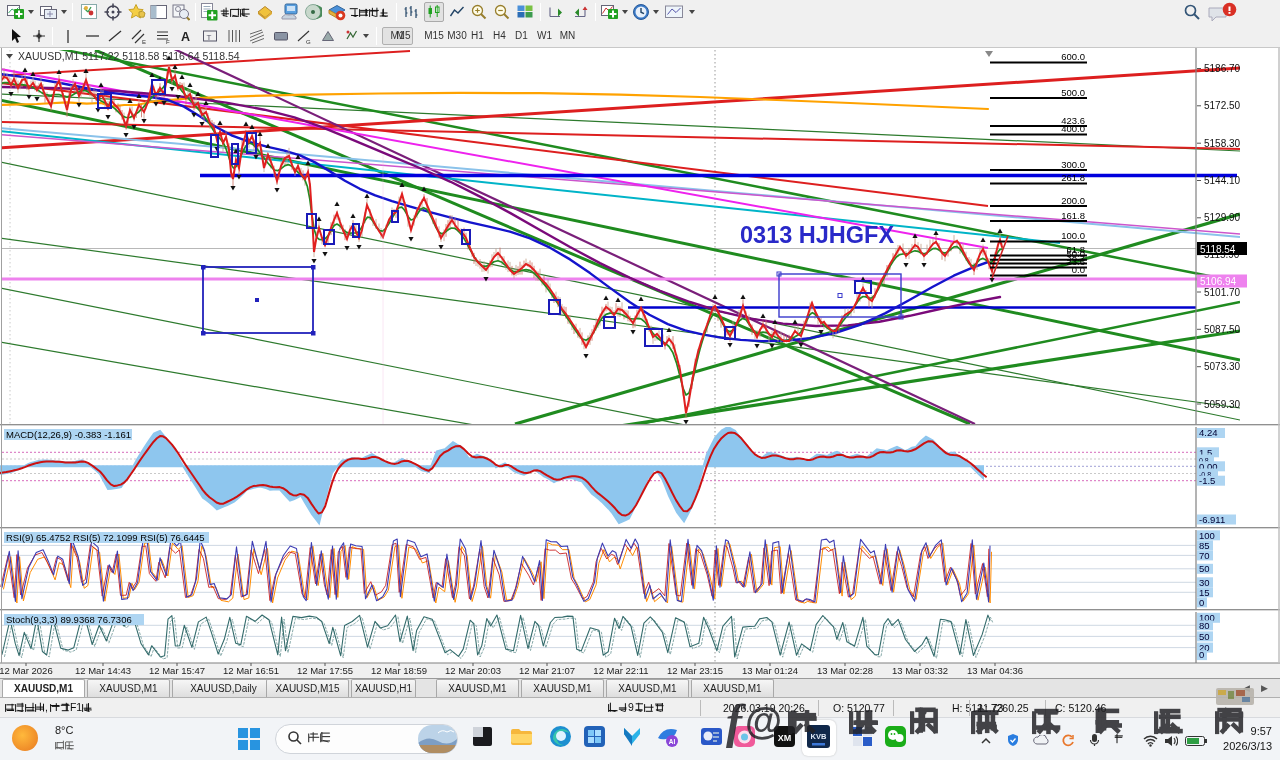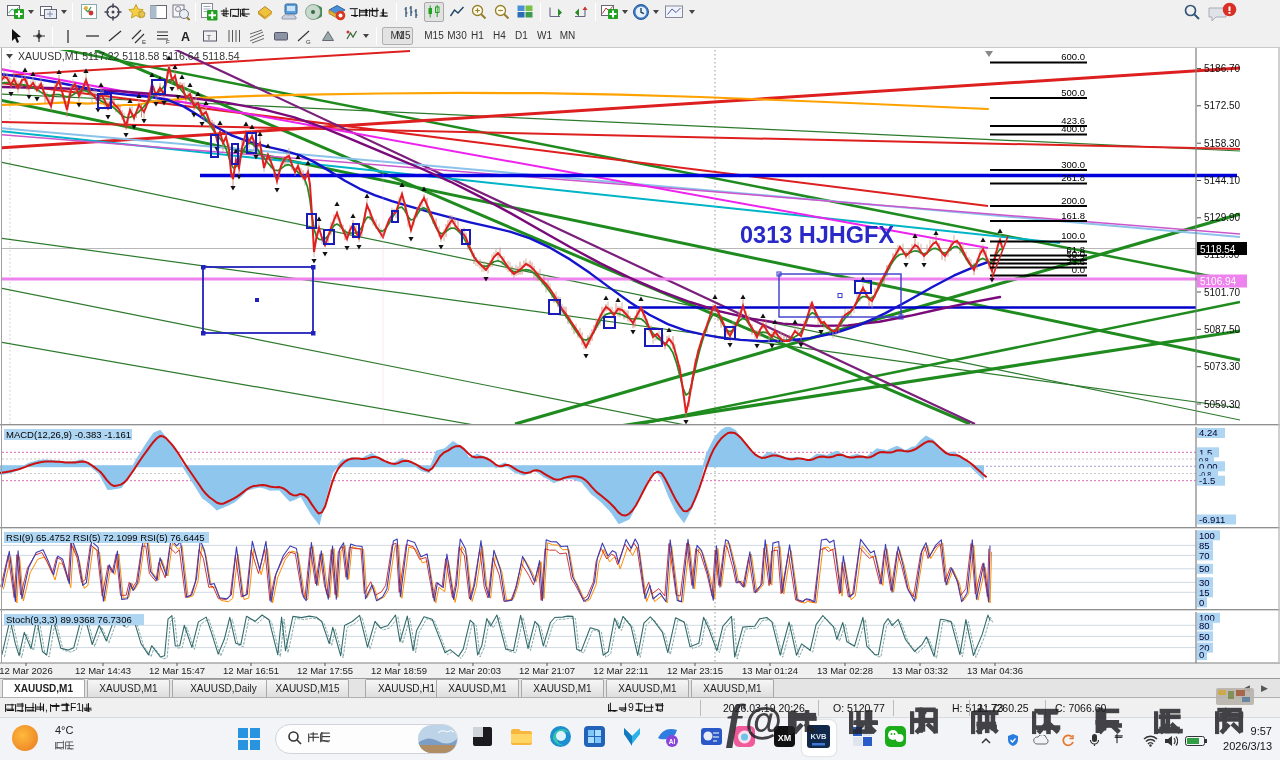--- a/index.html
+++ b/index.html
@@ -1128,21 +1128,21 @@
       <line x1="0.0" y1="611.5" x2="1280.0" y2="611.5" stroke="#fff" stroke-width="1" opacity="1.0"></line>
       <line x1="1.5" y1="48.0" x2="1.5" y2="663.0" stroke="#a0a0a0" stroke-width="1" opacity="1.0"></line>
       <line x1="1279.0" y1="48.0" x2="1279.0" y2="663.0" stroke="#c0c0c0" stroke-width="1.5" opacity="1.0"></line>
     </svg>
   </div>
 <div id="tabs">
     <div class="tab on" style="left:2px;width:83px">XAUUSD,M1</div>
     <div class="tab" style="left:87px;width:83px">XAUUSD,M1</div>
     <div class="tab" style="left:172px;width:103px">XAUUSD,Daily</div>
     <div class="tab" style="left:266px;width:83px">XAUUSD,M15</div>
-    <div class="tab" style="left:365px;width:83px">XAUUSD,H1</div>
+    <div class="tab" style="left:351px;width:65px">XAUUSD,H1</div>
     <div class="tab" style="left:436px;width:83px">XAUUSD,M1</div>
     <div class="tab" style="left:521px;width:83px">XAUUSD,M1</div>
     <div class="tab" style="left:606px;width:83px">XAUUSD,M1</div>
     <div class="tab" style="left:691px;width:83px">XAUUSD,M1</div>
     <div style="position:absolute;right:30px;top:4px;font-size:9px;color:#555">◀</div>
     <div style="position:absolute;right:12px;top:4px;font-size:9px;color:#555">▶</div>
   </div>
 <div id="status">
     <div style="position:absolute;left:5px;top:3px"><svg width="10" height="10" viewBox="0 0 10 10" style="display:inline-block;vertical-align:-1px">
         <line x1="1.4" y1="2.8" x2="9.5" y2="2.8" stroke="#111" stroke-width="1.0"></line>
@@ -1220,25 +1220,25 @@
       </svg></div>
     <div style="position:absolute;left:700px;top:2px;width:1px;height:16px;background:#bbb"></div>
     <div style="position:absolute;left:723px;top:4px">2026.03.19 20:26</div>
     <div style="position:absolute;left:818px;top:2px;width:1px;height:16px;background:#bbb"></div>
     <div style="position:absolute;left:833px;top:4px">O: 5120.77</div>
     <div style="position:absolute;left:893px;top:2px;width:1px;height:16px;background:#bbb"></div>
     <div style="position:absolute;left:952px;top:4px">H: 5121.73</div>
     <div style="position:absolute;left:969px;top:2px;width:1px;height:16px;background:#bbb"></div>
     <div style="position:absolute;left:979px;top:4px">L: 7260.25</div>
     <div style="position:absolute;left:1045px;top:2px;width:1px;height:16px;background:#bbb"></div>
-    <div style="position:absolute;left:1055px;top:4px">C: 7066.60</div>
+    <div style="position:absolute;left:1055px;top:4px">C: 5120.46</div>
   </div>
 <div id="taskbar">
     <div style="position:absolute;left:12px;top:7px;width:26px;height:26px;border-radius:50%;background:radial-gradient(circle at 40% 40%,#ffb93c,#e87820)"></div>
-    <div style="position:absolute;left:55px;top:6px;font-size:11px;color:#222">4°C</div>
+    <div style="position:absolute;left:55px;top:6px;font-size:11px;color:#222">8°C</div>
     <div style="position:absolute;left:55px;top:22px;font-size:10px;color:#555"><svg width="10" height="10" viewBox="0 0 10 10" style="display:inline-block;vertical-align:-1px">
         <line x1="1.9" y1="2.6" x2="8.3" y2="2.6" stroke="#555" stroke-width="0.9"></line>
         <line x1="0.9" y1="7.6" x2="8.9" y2="7.6" stroke="#555" stroke-width="0.9"></line>
         <line x1="2.1" y1="2.0" x2="2.1" y2="9.1" stroke="#555" stroke-width="0.9"></line>
         <line x1="8.4" y1="0.7" x2="8.4" y2="9.3" stroke="#555" stroke-width="0.9"></line>
         <line x1="0.6" y1="2.0" x2="0.6" y2="9.4" stroke="#555" stroke-width="0.9"></line>
         <line x1="2.5" y1="7.8" x2="7.2" y2="9.2" stroke="#555" stroke-width="0.8"></line>
       </svg><span style="display:inline-block;width:0px"></span><svg width="10" height="10" viewBox="0 0 10 10" style="display:inline-block;vertical-align:-1px">
         <line x1="0.8" y1="1.9" x2="8.1" y2="1.9" stroke="#555" stroke-width="0.9"></line>
         <line x1="1.3" y1="5.6" x2="8.8" y2="5.6" stroke="#555" stroke-width="0.9"></line>

